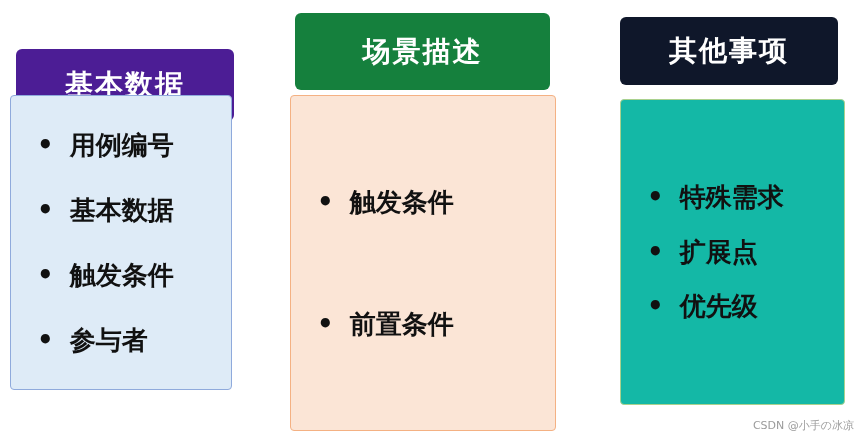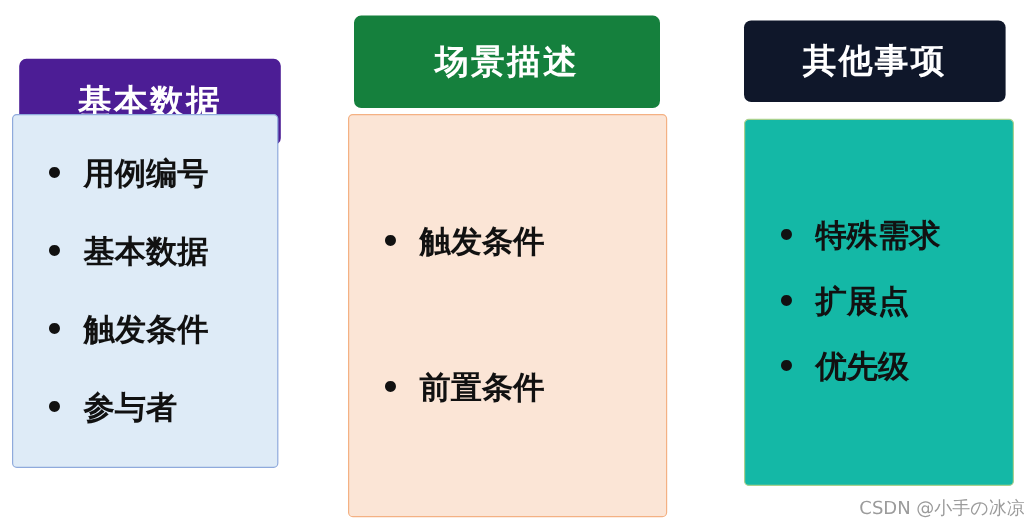--- a/index.html
+++ b/index.html
@@ -59,21 +59,21 @@
     content: "\2022";
     font-size: 26px;
     margin-right: 16px;
     color: #111111;
     flex: 0 0 auto;
   }
   .watermark {
     position: absolute;
     right: 8px;
     bottom: 6px;
-    font-size: 15px;
+    font-size: 11px;
     color: #9b9b9b;
     font-weight: normal;
   }
 
   
   #col1-header { left: 16px;  top: 13px;  width: 218px; height: 72px; }
   #col1-body   { left: 10px;  top: 95px;  width: 222px; height: 295px; }
   #col2-header { left: 295px; top: 13px;  width: 255px; height: 77px; }
   #col2-body   { left: 290px; top: 95px;  width: 266px; height: 336px; }
   #col3-header { left: 620px; top: 17px;  width: 218px; height: 68px; }

